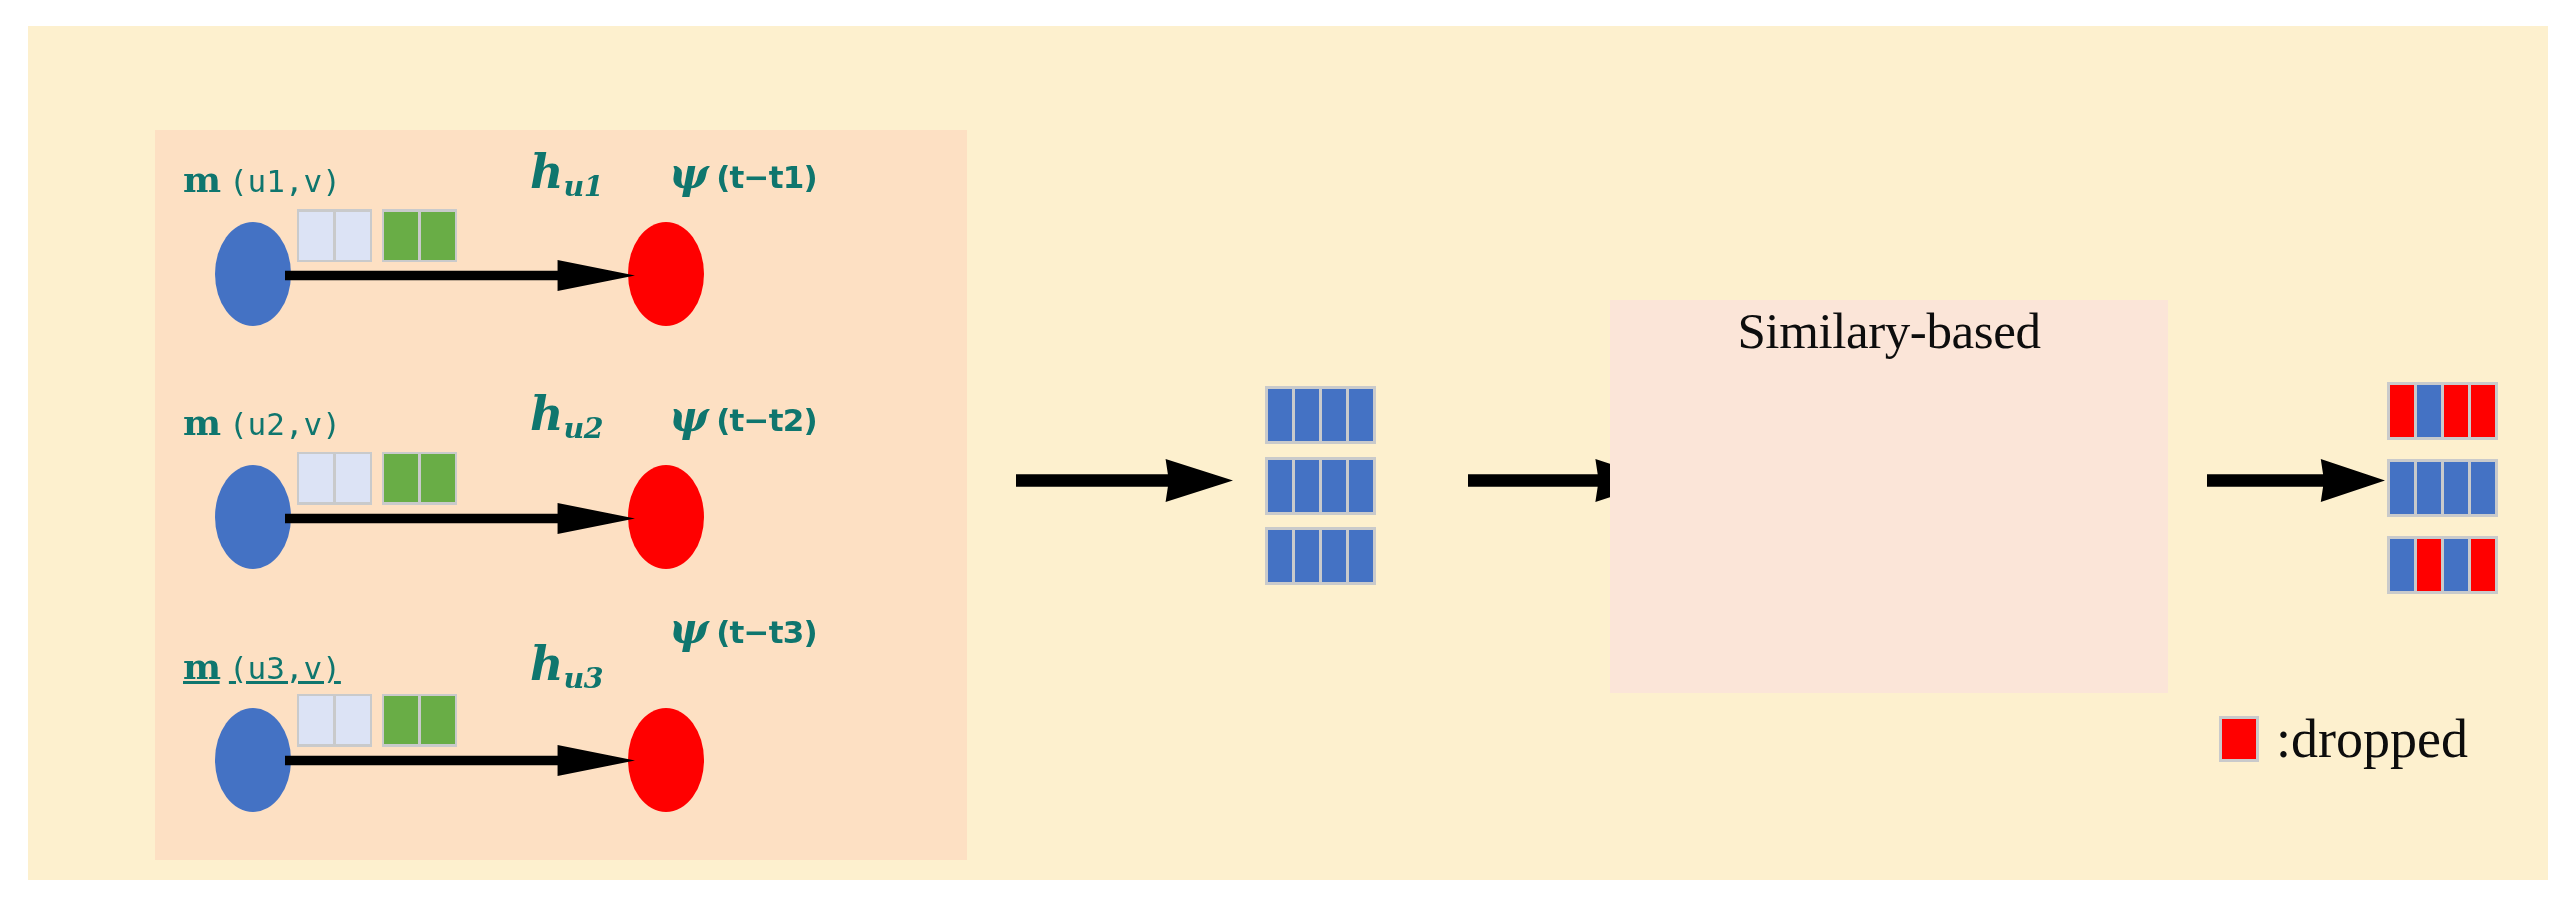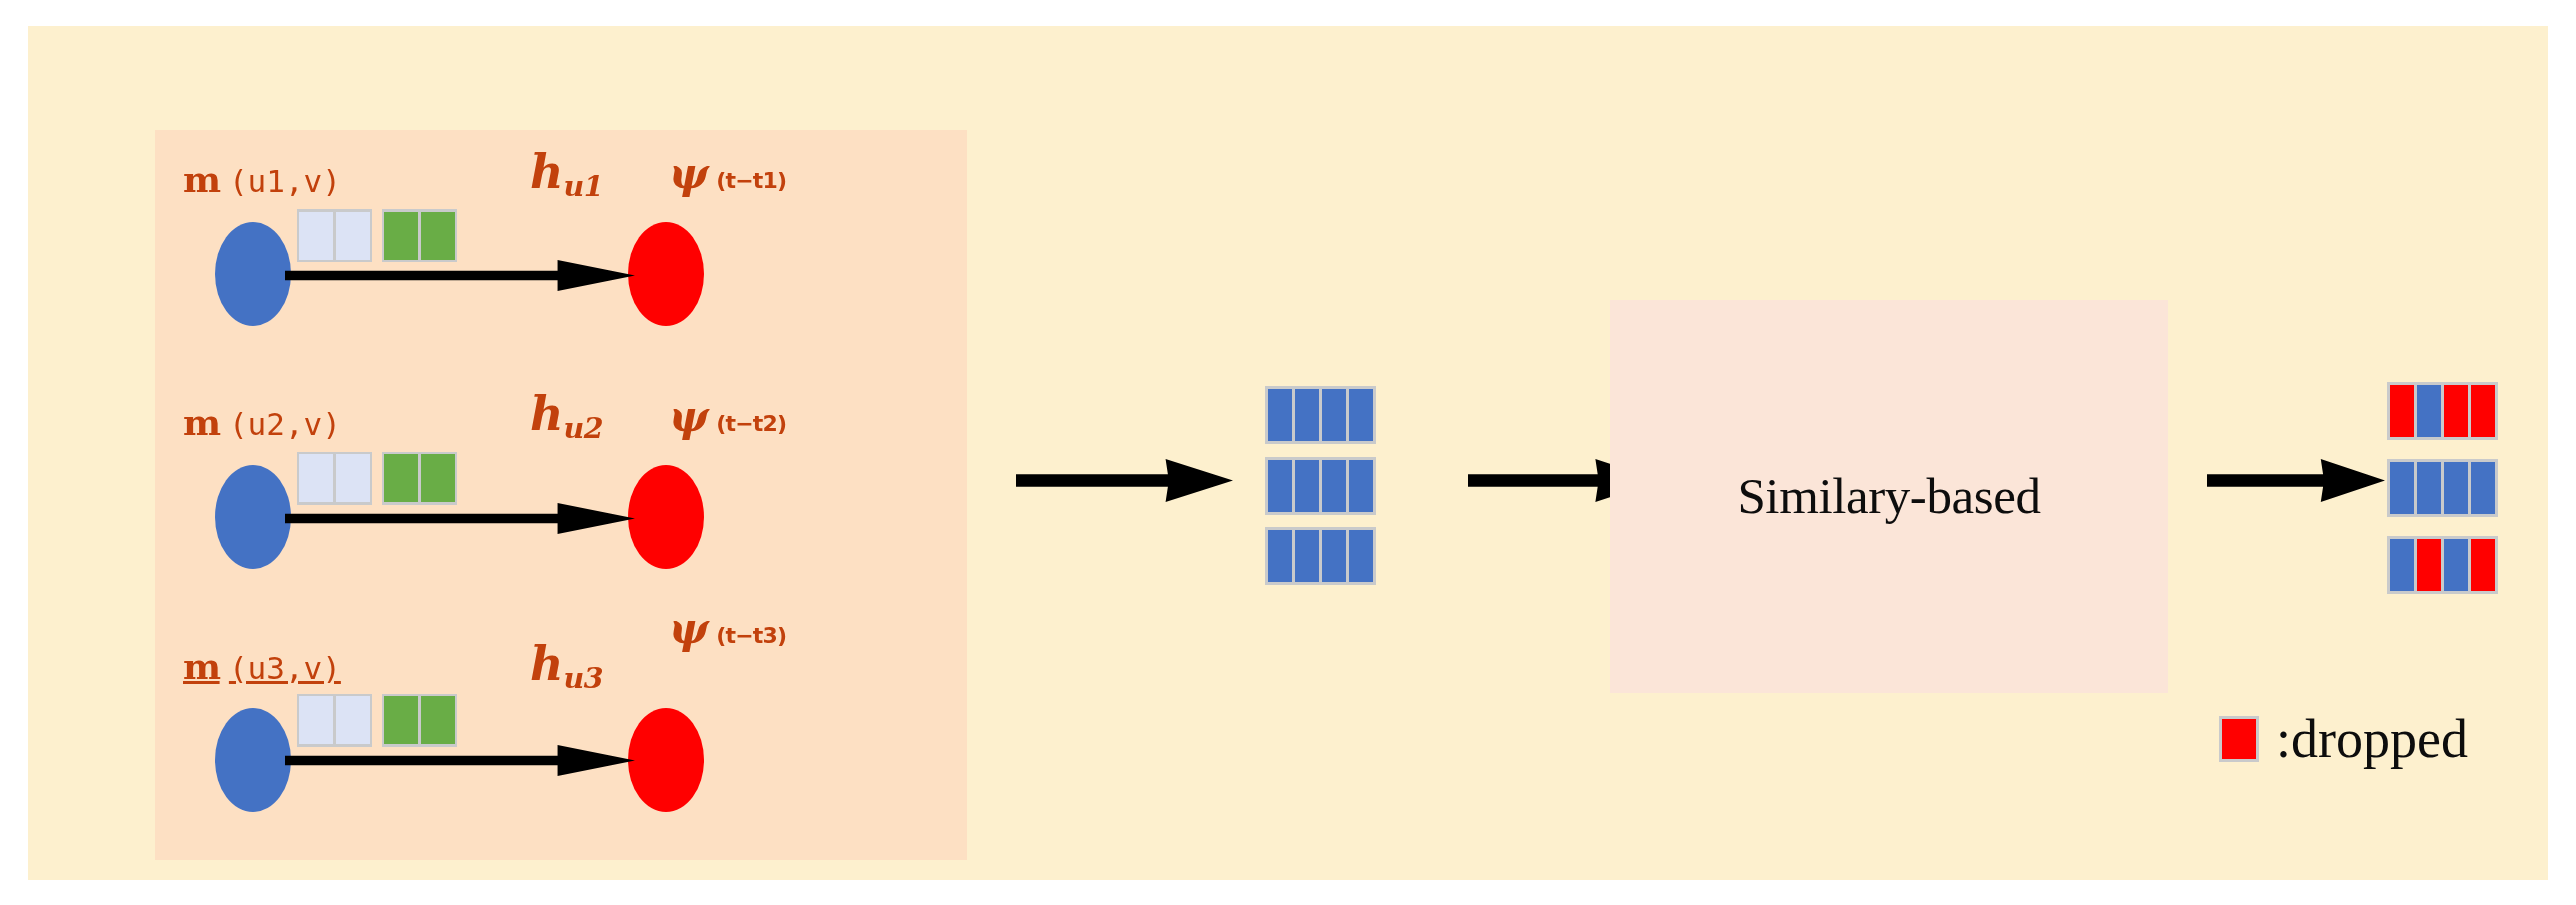--- a/index.html
+++ b/index.html
@@ -44,21 +44,21 @@
     height: 232px;
   }
   .msg-row.r1 { top: 12.4px; }
   .msg-row.r2 { top: 255px; }
   .msg-row.r3 { top: 487px; }
 
   
   .lbl {
     position: absolute;
     white-space: nowrap;
-    color: #c2410c;
+    color: #0f766e;
     line-height: 1;
   }
   .lbl-m {
     left: 28px;
     top: 18.6px;
     font-size: 36px;
   }
   .lbl-m .bb {
     font-family: "DejaVu Serif", serif;
     font-weight: 700;
@@ -93,21 +93,21 @@
     font-family: "DejaVu Serif", serif;
   }
   .lbl-psi .psi-g {
     font-style: italic;
     font-weight: 700;
     font-size: 42px;
   }
   .lbl-psi .psi-arg {
     font-family: "DejaVu Sans", sans-serif;
     font-weight: 700;
-    font-size: 22px;
+    font-size: 31px;
     letter-spacing: -0.8px;
     margin-left: 7.7px;
   }
 
   
   .node {
     position: absolute;
     border-radius: 50%;
   }
   .node-src {
@@ -174,21 +174,20 @@
 
   
   .drop-box {
     position: absolute;
     left: 1610px;
     top: 300px;
     width: 558px;
     height: 393px;
     background: #fbe5d8;
     display: flex;
-    align-items: center;
     justify-content: center;
   }
   .drop-box-text {
     text-align: center;
     font-size: 51px;
     line-height: 1.22;
     color: #0d0d0d;
     font-family: "Liberation Serif", "DejaVu Serif", serif;
     letter-spacing: -0.4px;
   }

